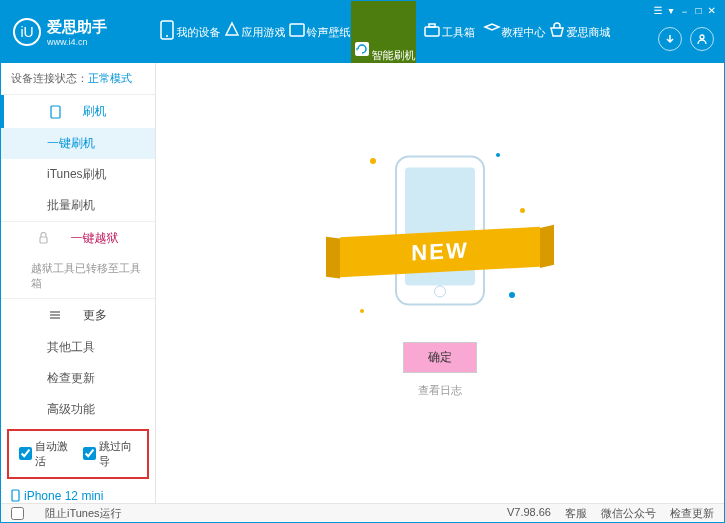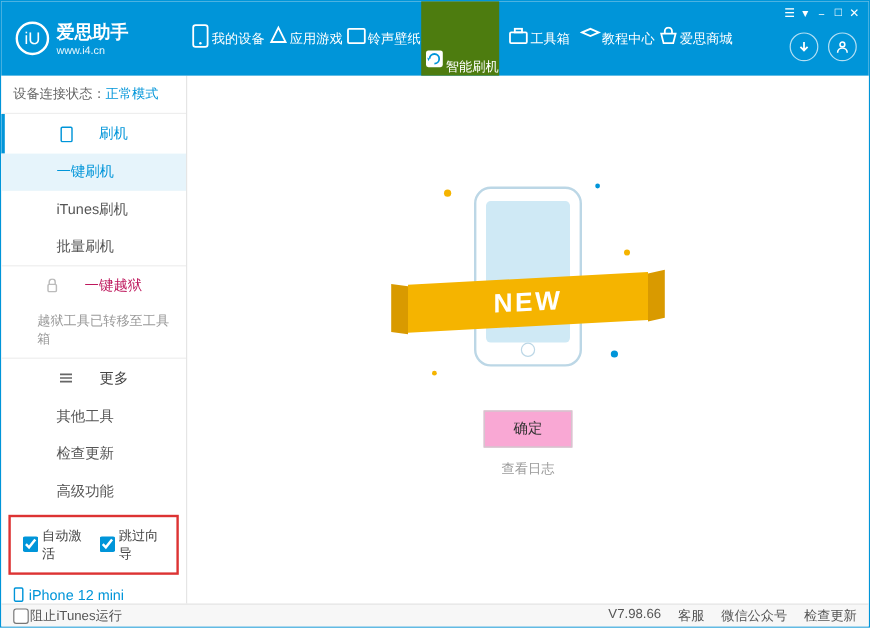--- a/index.html
+++ b/index.html
@@ -40,21 +40,21 @@
 .ribbon { position: absolute; left: -10px; right: -10px; top: 58%; height: 40px; background: #f5b400; transform: translateY(-50%) skewY(-3deg); display: flex; align-items: center; justify-content: center; color: #fff; font-weight: 900; font-size: 22px; letter-spacing: 2px; }
 .ribbon::before, .ribbon::after { content: ""; position: absolute; width: 14px; height: 40px; background: #d99a00; }
 .ribbon::before { left: -14px; transform: skewY(10deg); }
 .ribbon::after { right: -14px; transform: skewY(-10deg); }
 .dots { position: absolute; inset: 0; }
 .dot { position: absolute; width: 6px; height: 6px; border-radius: 50%; }
 .msg { margin-top: 18px; font-size: 14px; color: #333; }
 .ok-btn { margin-top: 14px; padding: 6px 24px; border: 1px solid #ccc; background: #f9a8d4; font-size: 12px; color: #333; cursor: pointer; }
 .link { margin-top: 10px; font-size: 11px; color: #999; cursor: pointer; }
 .footer { height: 20px; background: #f7f7f7; border-top: 1px solid #e5e5e5; display: flex; align-items: center; font-size: 11px; color: #555; padding: 0 10px; justify-content: space-between; }
-.footer-left { display: flex; align-items: center; gap: 1px; }
+.footer-left { display: flex; align-items: center; gap: 21px; }
 .footer-right { display: flex; gap: 14px; text-align: right; }
 .sep { height: 1px; background: #eee; }
 .spacer { flex: 1; }
 svg { display: block; }
 </style>
 </head>
 <body>
 
 <div class="header">
   <div class="logo-area">

